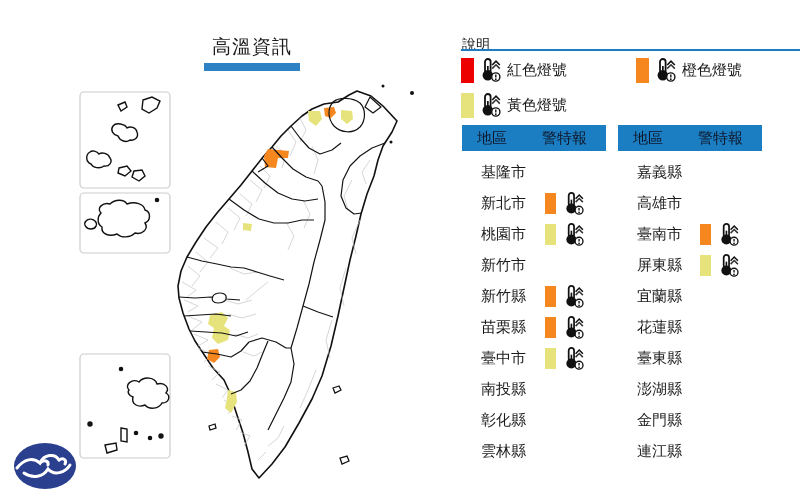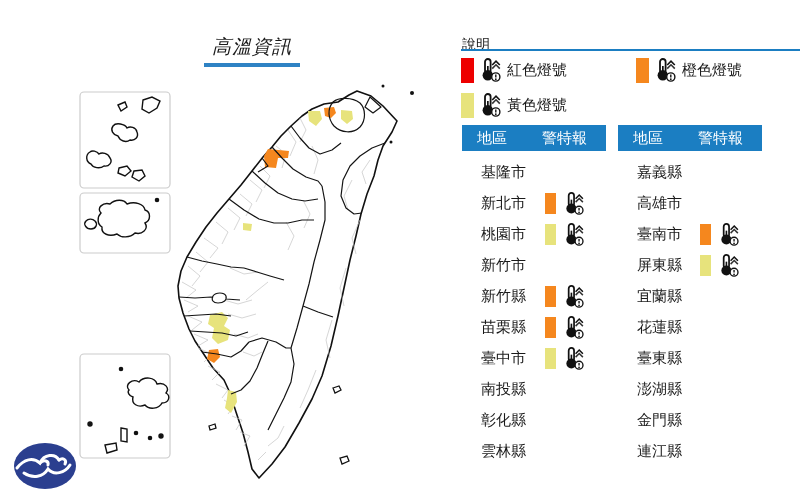--- a/index.html
+++ b/index.html
@@ -6,34 +6,34 @@
   body{
     width:800px;height:503px;position:relative;overflow:hidden;
     background:#ffffff;color:#1a1a1a;
     font-family:"DejaVu Sans","Liberation Sans",sans-serif;
   }
   .abs{position:absolute;}
   
   #page-title{
     left:204px;top:34px;width:96px;text-align:center;
     font-size:19px;letter-spacing:1px;padding-bottom:3px;
-    border-bottom:4px solid #f97316;font-weight:400;font-style:italic;
+    border-bottom:8px solid #f97316;font-weight:400;
   }
   
   #legend-heading{left:462px;top:36px;font-size:14px;}
   #legend-rule{left:461px;top:49px;width:339px;height:2px;background:#1b7ec2;}
   .legend-item{position:absolute;display:flex;align-items:center;height:26px;}
   .legend-swatch{width:13px;height:25px;margin-right:3px;flex:none;}
   .legend-label{font-size:15px;margin-left:5px;white-space:nowrap;}
   
   .wtable{position:absolute;top:125px;width:144px;}
   #table-left{left:462px;}
   #table-right{left:618px;}
   .thead{
-    height:26px;background:#1b7ec2;color:#ffffff;font-size:15px;
+    height:26px;background:#1b7ec2;color:#0f172a;font-size:15px;
     display:flex;align-items:center;position:relative;
   }
   .thead .h-region{margin-left:15px;}
   .thead .h-warning{position:absolute;left:80px;}
   .tbody{padding-top:6px;}
   .trow{height:31px;position:relative;display:flex;align-items:center;}
   .trow .region{margin-left:19px;font-size:15px;white-space:nowrap;}
   .row-swatch{position:absolute;left:83px;top:5px;width:11px;height:21px;}
   #table-right .row-swatch{left:82px;}
   .row-icon{position:absolute;left:99px;top:3px;}

